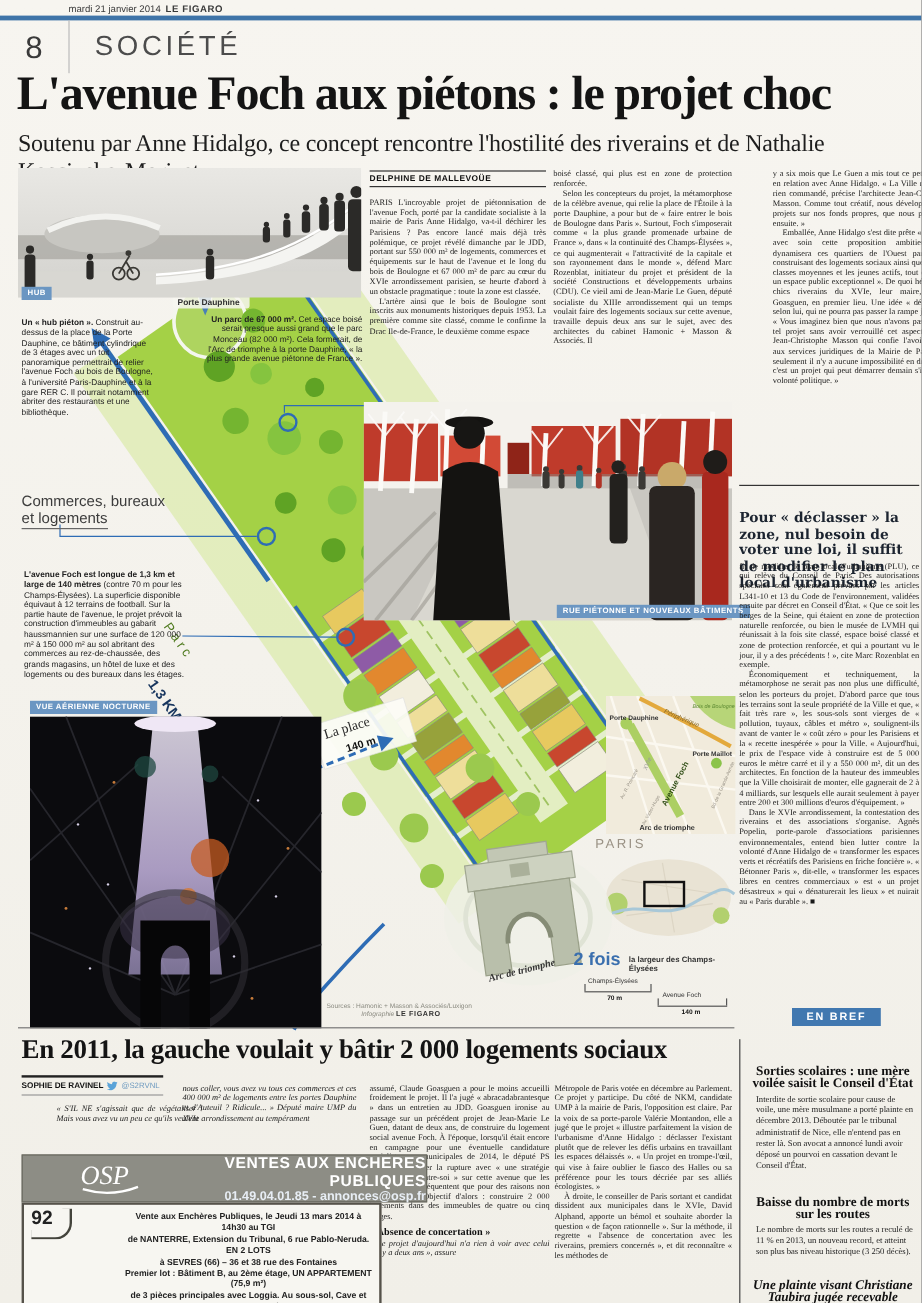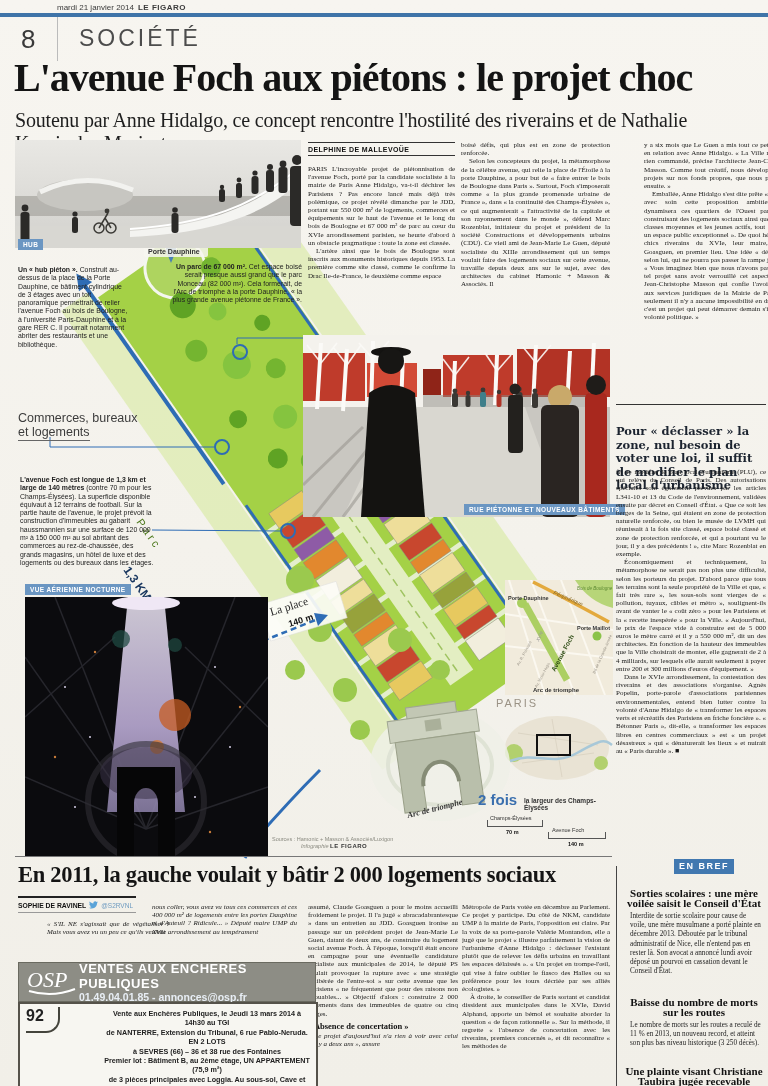--- a/index.html
+++ b/index.html
@@ -52,21 +52,21 @@
            font-size:6.8px;font-weight:700;color:#111;display:flex;align-items:center;gap:3px;}
   .handle{color:#6f9bc0;font-weight:400;font-size:6.5px;}
   
   .enbref-bar{background:#4178b0;color:#fff;font-size:9px;letter-spacing:1.5px;
               text-align:center;padding:2px 0 3px;font-weight:700;}
   .eb-head{font-family:"Liberation Serif",serif;font-weight:700;font-size:11px;
            line-height:10px;text-align:center;color:#111;}
   .eb-body{font-family:"Liberation Serif",serif;font-size:7.2px;line-height:9.2px;color:#222;}
   
   .ad-header{background:#8d8d85;border:1px solid #6a6a60;display:flex;align-items:center;}
-  .ad-titlewrap{flex:1;text-align:left;}
+  .ad-titlewrap{flex:1;text-align:right;}
   .ad-title{color:#fff;font-weight:700;font-size:13px;letter-spacing:.5px;line-height:15px;}
   .ad-contact{color:#e8eef5;font-weight:700;font-size:10.5px;line-height:12px;}
   .ad-box{border:2px solid #55524a;background:#f7f6f1;}
   .ad-badge{position:absolute;left:6px;top:3px;width:32px;height:24px;
             font-size:16px;font-weight:700;color:#222;
             border-right:2px solid #44443c;border-bottom:2px solid #44443c;
             border-bottom-right-radius:14px;}
   .ad-lines{padding:5px 6px 0 44px;text-align:center;}
   .ad-line{font-size:7.2px;line-height:9.4px;font-weight:600;color:#222;margin-left:40px;}
   .ad-line.b{font-weight:700;}
@@ -415,21 +415,21 @@
     <div>Sources : Hamonic + Masson &amp; Associés/Luxigon</div>
     <div><span class="ital">Infographie </span><b>LE FIGARO</b></div>
   </div>
 
   <div class="abs byline" style="left:308px;top:142px;width:147px;">DELPHINE DE MALLEVOÜE</div>
   <div class="abs bodytxt" style="left:308px;top:165px;width:147px;height:168px;overflow:hidden;">
     <p>PARIS L'incroyable projet de piétonnisation de l'avenue Foch, porté par la candidate socialiste à la mairie de Paris Anne Hidalgo, va-t-il déchirer les Parisiens ? Pas encore lancé mais déjà très polémique, ce projet révélé dimanche par le JDD, portant sur 550 000 m² de logements, commerces et équipements sur le haut de l'avenue et le long du bois de Boulogne et 67 000 m² de parc au cœur du XVIe arrondissement parisien, se heurte d'abord à un obstacle pragmatique : toute la zone est classée.</p>
     <p>L'artère ainsi que le bois de Boulogne sont inscrits aux monuments historiques depuis 1953. La première comme site classé, comme le confirme la Drac Ile-de-France, le deuxième comme espace</p>
   </div>
   <div class="abs bodytxt" style="left:461px;top:141px;width:149px;height:192px;overflow:hidden;">
-    <p>boisé défis, qui plus est en zone de protection renforcée.</p>
+    <p>boisé classé, qui plus est en zone de protection renforcée.</p>
     <p>Selon les concepteurs du projet, la métamorphose de la célèbre avenue, qui relie la place de l'Étoile à la porte Dauphine, a pour but de « faire entrer le bois de Boulogne dans Paris ». Surtout, Foch s'imposerait comme « la plus grande promenade urbaine de France », dans « la continuité des Champs-Élysées », ce qui augmenterait « l'attractivité de la capitale et son rayonnement dans le monde », défend Marc Rozenblat, initiateur du projet et président de la société Constructions et développements urbains (CDU). Ce vieil ami de Jean-Marie Le Guen, député socialiste du XIIIe arrondissement qui un temps voulait faire des logements sociaux sur cette avenue, travaille depuis deux ans sur le sujet, avec des architectes du cabinet Hamonic + Masson &amp; Associés. Il</p>
   </div>
   <div class="abs bodytxt" style="left:644px;top:141px;width:150px;height:262px;overflow:hidden;">
     <p>y a six mois que Le Guen a mis tout ce petit monde en relation avec Anne Hidalgo. « La Ville ne nous a rien commandé, précise l'architecte Jean-Christophe Masson. Comme tout créatif, nous développons des projets sur nos fonds propres, que nous proposons ensuite. »</p>
     <p>Emballée, Anne Hidalgo s'est dite prête « à étudier avec soin cette proposition ambitieuse qui dynamisera ces quartiers de l'Ouest parisien en construisant des logements sociaux ainsi que pour les classes moyennes et les jeunes actifs, tout en créant un espace public exceptionnel ». De quoi hérisser les chics riverains du XVIe, leur maire, Claude Goasguen, en premier lieu. Une idée « délirante », selon lui, qui ne pourra pas passer la rampe juridique. « Vous imaginez bien que nous n'avons pas sorti un tel projet sans avoir verrouillé cet aspect, répond Jean-Christophe Masson qui confie l'avoir soumis aux services juridiques de la Mairie de Paris. Non seulement il n'y a aucune impossibilité en droit, mais c'est un projet qui peut démarrer demain s'il y a une volonté politique. »</p>
   </div>
   <div class="abs pullquote" style="left:616px;top:404px;width:150px;">Pour « déclasser » la zone, nul besoin de voter une loi, il suffit de modifier le plan local d'urbanisme</div>
   <div class="abs bodytxt" style="left:616px;top:468px;width:150px;height:388px;overflow:hidden;">
     <p>fit de modifier le plan local d'urbanisme (PLU), ce qui relève du Conseil de Paris. Des autorisations spéciales sont également prévues par les articles L341-10 et 13 du Code de l'environnement, validées ensuite par décret en Conseil d'État. « Que ce soit les berges de la Seine, qui étaient en zone de protection naturelle renforcée, ou bien le musée de LVMH qui réunissait à la fois site classé, espace boisé classé et zone de protection renforcée, et qui a pourtant vu le jour, il y a des précédents ! », cite Marc Rozenblat en exemple.</p>
     <p>Économiquement et techniquement, la métamorphose ne serait pas non plus une difficulté, selon les porteurs du projet. D'abord parce que tous les terrains sont la seule propriété de la Ville et que, « fait très rare », les sous-sols sont vierges de « pollution, tuyaux, câbles et métro », soulignent-ils avant de vanter le « coût zéro » pour les Parisiens et la « recette inespérée » pour la Ville. « Aujourd'hui, le prix de l'espace vide à construire est de 5 000 euros le mètre carré et il y a 550 000 m², dit un des architectes. En fonction de la hauteur des immeubles que la Ville choisirait de monter, elle gagnerait de 2 à 4 milliards, sur lesquels elle aurait seulement à payer entre 200 et 300 millions d'euros d'équipement. »</p>
@@ -455,21 +455,21 @@
   <div class="abs bodytxt" style="left:308px;top:903px;width:150px;height:183px;overflow:hidden;">
     <p>assumé, Claude Goasguen a pour le moins accueilli froidement le projet. Il l'a jugé « abracadabrantesque » dans un entretien au JDD. Goasguen ironise au passage sur un précédent projet de Jean-Marie Le Guen, datant de deux ans, de construire du logement social avenue Foch. À l'époque, lorsqu'il était encore en campagne pour une éventuelle candidature socialiste aux municipales de 2014, le député PS voulait provoquer la rupture avec « une stratégie délibérée de l'entre-soi » sur cette avenue que les Parisiens « ne fréquentent que pour des raisons non avouables... » Objectif d'alors : construire 2 000 logements dans des immeubles de quatre ou cinq étages.</p>
     <div class="subh2">« Absence de concertation »</div>
     <p class="ital">« Le projet d'aujourd'hui n'a rien à voir avec celui d'il y a deux ans », assure</p>
   </div>
   <div class="abs bodytxt" style="left:462px;top:903px;width:148px;height:183px;overflow:hidden;">
     <p>Métropole de Paris votée en décembre au Parlement. Ce projet y participe. Du côté de NKM, candidate UMP à la mairie de Paris, l'opposition est claire. Par la voix de sa porte-parole Valérie Montandon, elle a jugé que le projet « illustre parfaitement la vision de l'urbanisme d'Anne Hidalgo : déclasser l'existant plutôt que de relever les défis urbains en travaillant les espaces délaissés ». « Un projet en trompe-l'œil, qui vise à faire oublier le fiasco des Halles ou sa préférence pour les tours décriée par ses alliés écologistes. »</p>
     <p>À droite, le conseiller de Paris sortant et candidat dissident aux municipales dans le XVIe, David Alphand, apporte un bémol et souhaite aborder la question « de façon rationnelle ». Sur la méthode, il regrette « l'absence de concertation avec les riverains, premiers concernés », et dit reconnaître « les méthodes de</p>
   </div>
 
-  <div class="abs ad-header" style="left:18px;top:962px;width:296px;height:38px;">
+  <div class="abs ad-header" style="left:18px;top:962px;width:296px;height:38px;padding-left:40px;">
     <svg width="54" height="32" viewBox="0 0 54 32" style="margin-left:6px;">
       <text x="2" y="21" font-family="Liberation Serif" font-style="italic" font-size="22" fill="#fff">OSP</text>
       <path d="M4,25 Q27,32 50,23" stroke="#fff" stroke-width="2" fill="none"></path>
     </svg>
     <div class="ad-titlewrap">
       <div class="ad-title">VENTES AUX ENCHERES PUBLIQUES</div>
       <div class="ad-contact">01.49.04.01.85 - annonces@osp.fr</div>
     </div>
   </div>
   <div class="abs ad-box" style="left:18px;top:1002px;width:296px;height:84px;">
@@ -480,20 +480,20 @@
       <div class="ad-line b">à SEVRES (66) – 36 et 38 rue des Fontaines</div>
       <div class="ad-line b">Premier lot : Bâtiment B, au 2ème étage, UN APPARTEMENT (75,9 m²)</div>
       <div class="ad-line">de 3 pièces principales avec Loggia. Au sous-sol, Cave et Garage. Occupés</div>
       <div class="ad-line b">Second lot : Bâtiment B, au 2ème étage, UN STUDIO (20,1 m²) avec Loggia.</div>
       <div class="ad-line">En surface, emplacement de Garage. Occupés</div>
 
     </div>
   </div>
 
   <div class="abs vline" style="left:616px;top:866px;height:220px;background:#444;"></div>
-  <div class="abs enbref-bar" style="left:660px;top:859px;width:60px;margin-left:14px;">EN BREF</div>
+  <div class="abs enbref-bar" style="left:660px;top:840px;width:74px;">EN BREF</div>
   <div class="abs eb-head" style="left:624px;top:888px;width:140px;">Sorties scolaires : une mère voilée saisit le Conseil d'État</div>
   <div class="abs eb-body" style="left:630px;top:912px;width:132px;">Interdite de sortie scolaire pour cause de voile, une mère musulmane a porté plainte en décembre 2013. Déboutée par le tribunal administratif de Nice, elle n'entend pas en rester là. Son avocat a annoncé lundi avoir déposé un pourvoi en cassation devant le Conseil d'État.</div>
   <div class="abs eb-head" style="left:624px;top:997px;width:140px;">Baisse du nombre de morts sur les routes</div>
   <div class="abs eb-body" style="left:630px;top:1021px;width:132px;">Le nombre de morts sur les routes a reculé de 11 % en 2013, un nouveau record, et atteint son plus bas niveau historique (3 250 décès).</div>
-  <div class="abs eb-head" style="left:624px;top:1066px;width:140px;">Une plainte visant Christiane Taubira jugée recevable</div>
+  <div class="abs eb-head" style="left:624px;top:1066px;width:140px;font-style:italic;">Une plainte visant Christiane Taubira jugée recevable</div>
 
 </div>
 
 </body></html>

